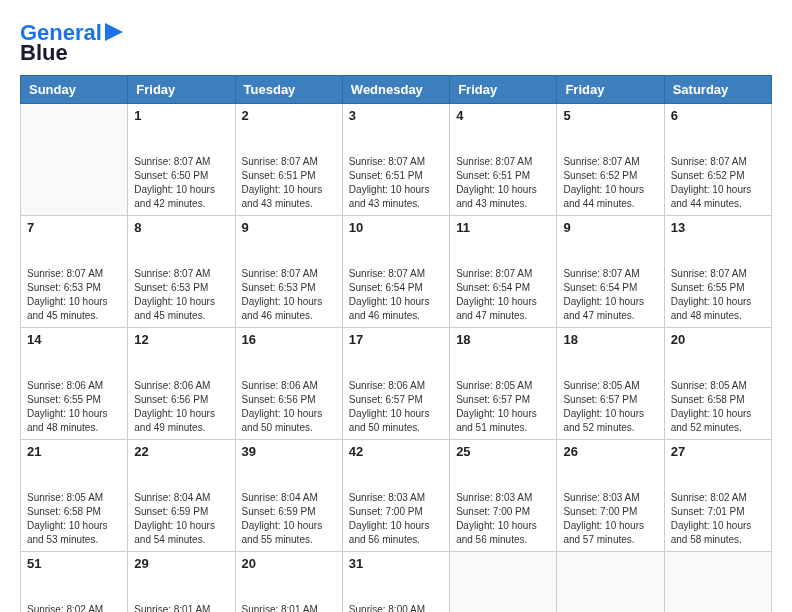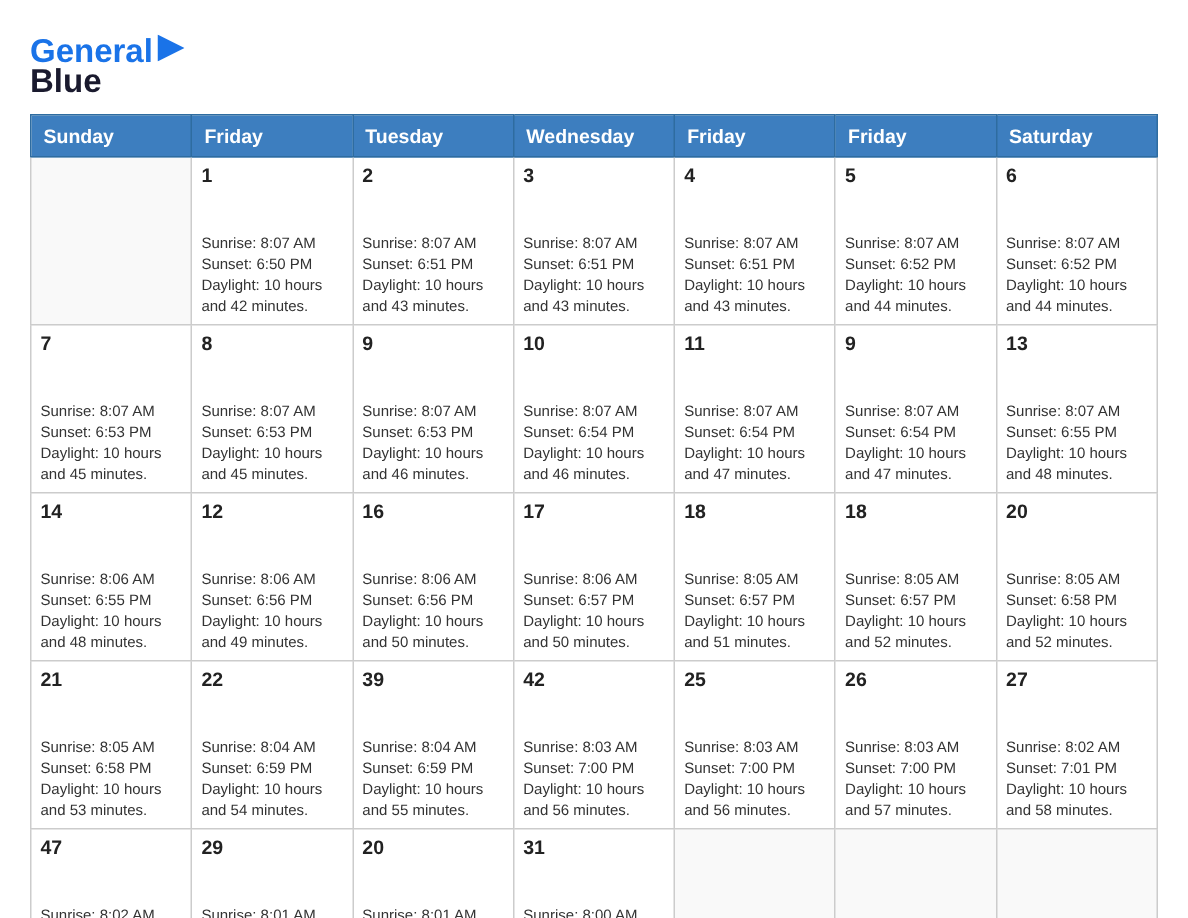--- a/index.html
+++ b/index.html
@@ -309,21 +309,21 @@
         <td>
           <span class="day-number">27</span>
           <div class="day-info" style="white-space: pre-line;">Sunrise: 8:02 AM
 Sunset: 7:01 PM
 Daylight: 10 hours
 and 58 minutes.</div>
         </td>
       </tr>
       <tr>
         <td>
-          <span class="day-number">47</span>
+          <span class="day-number">51</span>
           <div class="day-info" style="white-space: pre-line;">Sunrise: 8:02 AM
 Sunset: 7:01 PM
 Daylight: 10 hours
 and 59 minutes.</div>
         </td>
         <td>
           <span class="day-number">29</span>
           <div class="day-info" style="white-space: pre-line;">Sunrise: 8:01 AM
 Sunset: 7:02 PM
 Daylight: 11 hours

